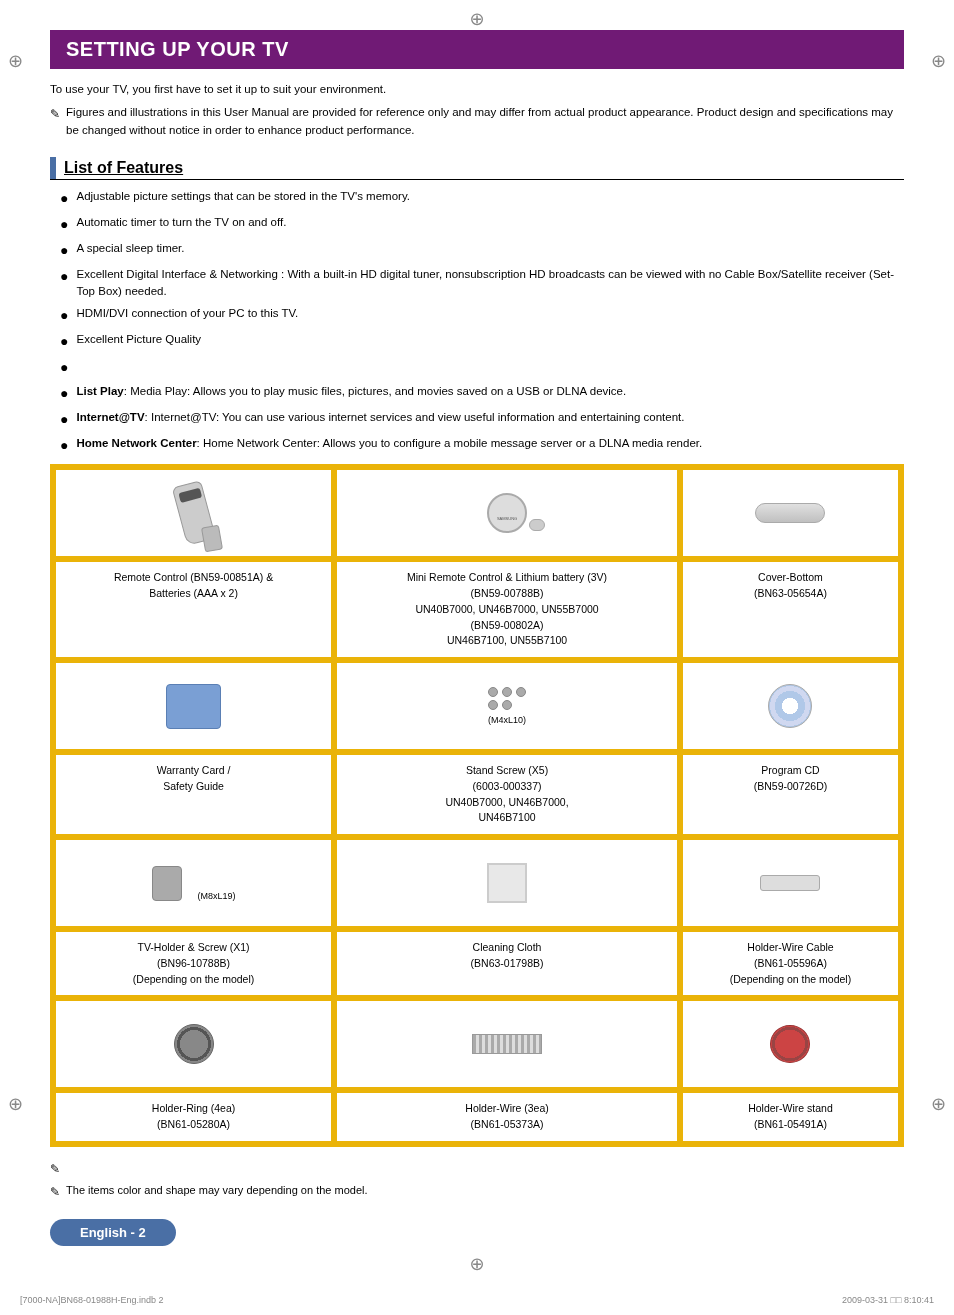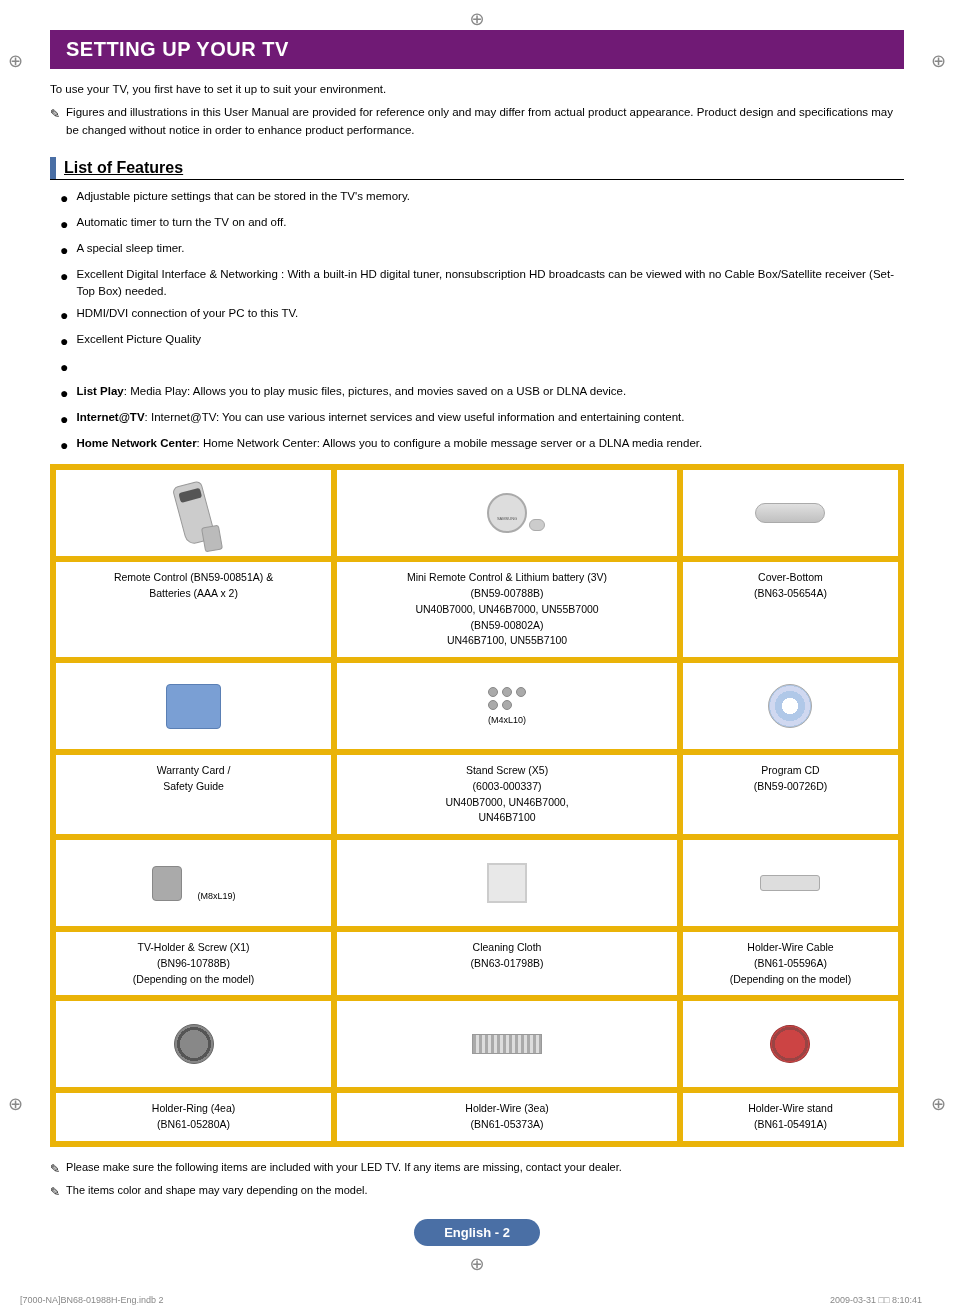--- a/index.html
+++ b/index.html
@@ -311,21 +311,21 @@
       display: flex;
       align-items: flex-start;
       font-size: 11px;
       margin-bottom: 4px;
       line-height: 1.5;
     }
 
     
     .page-indicator {
       display: flex;
-      justify-content: center;
+      justify-content: flex-start;
       margin-top: 18px;
       margin-bottom: 18px;
     }
     .page-indicator-box {
       background: #4a6fa5;
       color: #fff;
       padding: 6px 30px;
       border-radius: 20px;
       font-size: 13px;
       font-weight: bold;
@@ -335,21 +335,21 @@
     .footer-file-info {
       position: absolute;
       bottom: 10px;
       left: 20px;
       font-size: 9px;
       color: #888;
     }
     .footer-date-info {
       position: absolute;
       bottom: 10px;
-      right: 32px;
+      right: 20px;
       font-size: 9px;
       color: #888;
     }
   </style>
 </head>
 <body>
 
 <div class="page">
   <div class="crosshair-top">⊕</div>
   <div class="crosshair-bottom">⊕</div>
@@ -532,21 +532,20 @@
       <td class="label-cell">Holder-Ring (4ea)<br>(BN61-05280A)</td>
       <td class="label-cell">Holder-Wire (3ea)<br>(BN61-05373A)</td>
       <td class="label-cell">Holder-Wire stand<br>(BN61-05491A)</td>
     </tr>
   </tbody>
     </table>
 
   <div class="footer-notes">
     <div class="footer-note-line">
       <span class="note-icon">✎</span>
-      <span>Please make sure the following items are included with your LED TV. If any items are missing, contact your dealer.</span>
     </div>
     <div class="footer-note-line">
       <span class="note-icon">✎</span>
       <span>The items color and shape may vary depending on the model.</span>
     </div>
   </div>
 
   <div class="page-indicator">
     <div class="page-indicator-box">English - 2</div>
   </div>

